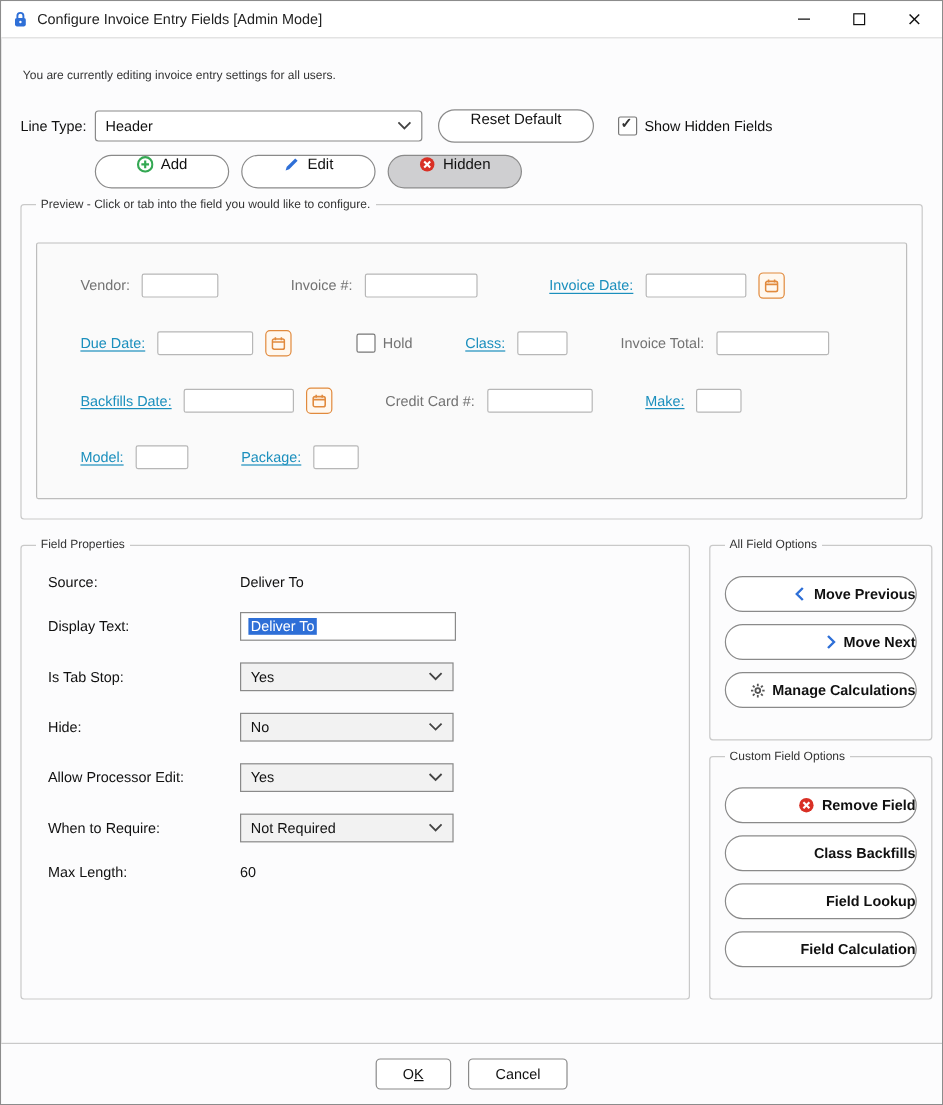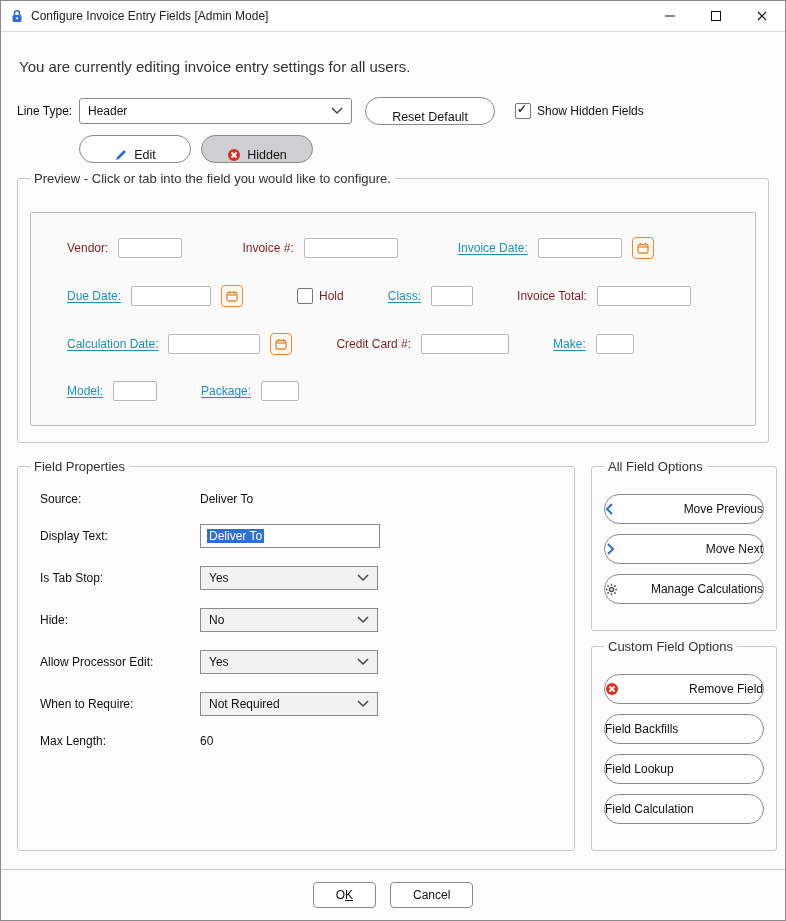--- a/index.html
+++ b/index.html
@@ -35,21 +35,21 @@
   .winbtn { width: 46px; height: 30px; display: flex; align-items: center; justify-content: center; color: #111; }
   .winbtn svg { pointer-events: none; }
 
   
   .body {
     flex: 1;
     padding: 12px 16px 6px 16px;
     overflow: hidden;
     position: relative;
   }
-  .info-text { margin: 14px 0 22px 2px; color: #333; font-size: 15px; }
+  .info-text { margin: 14px 0 22px 2px; color: #333; font-size: 10px; }
 
   
   .row { display: flex; align-items: center; }
   .line-type-row { margin-bottom: 10px; }
   .line-type-label { width: 62px; }
   .select {
     border: 1px solid #8a8a8a;
     border-radius: 3px;
     background: #fff;
     height: 24px;
@@ -61,21 +61,21 @@
   .select .caret { position: absolute; right: 8px; top: 50%; transform: translateY(-50%); }
   .select.line-type-select { width: 255px; }
 
   .btn {
     border: 1px solid #8a8a8a;
     border-radius: 15px;
     background: #fff;
     height: 26px;
     padding: 0 16px;
     display: inline-flex;
-    align-items: flex-end;
+    align-items: flex-start;
     gap: 6px;
     font-size: 12.5px;
   }
   .btn .icon { display: inline-flex; align-items: center; }
   .btn.remove { background: #cfcfd1; }
   .reset-btn { margin-left: 13px; width: 96px; justify-content: center;}
   .checkbox-row { display: inline-flex; align-items: center; gap: 6px; margin-left: 20px;}
   .chk {
     width: 14px; height: 14px; border: 1px solid #777; border-radius: 2px; position: relative; background: #fff;
   }
@@ -85,33 +85,33 @@
   .action-buttons { margin: 10px 0 8px 62px; display: flex; gap: 10px;}
   .action-buttons .btn { width: 78px; justify-content: center; }
 
   
   fieldset.box {
     border: 1px solid #c9c9c9;
     border-radius: 3px;
     margin: 8px 0 8px 0;
     padding: 10px 12px 16px 12px;
   }
-  fieldset.box > legend { padding: 0 4px; color: #333; font-size: 13px; }
+  fieldset.box > legend { padding: 0 4px; color: #333; font-size: 10px; }
 
   
   .preview-area {
     border: 1px solid #bdbdbd;
     border-radius: 2px;
     background: #fafafa;
     margin-top: 16px;
     padding: 24px 28px 24px 36px;
   }
   .pv-row { display: flex; align-items: center; gap: 10px; margin-bottom: 26px; }
   .pv-row:last-child { margin-bottom: 0; }
-  .pv-label { color: #7f1d1d; white-space: nowrap; }
+  .pv-label { color: #737373; white-space: nowrap; }
   .pv-link { color: #1b8fbd; text-decoration: underline; text-underline-offset: 2px; white-space: nowrap; }
   .pv-input { border: 1px solid #b7b7b7; border-radius: 2px; height: 18px; background: #fff; }
   .cal-btn {
     width: 20px; height: 20px; border: 1px solid #e18a3d; border-radius: 4px; background: #fff8ef;
     display: inline-flex; align-items: center; justify-content: center; flex: none;
   }
   .cal-btn svg { display: block; }
   .pv-selected {
     border: 2px solid #d9363e; border-radius: 6px; padding: 3px 6px; display: inline-flex; align-items: center; gap: 6px;
   }
@@ -133,21 +133,21 @@
   .mini-select { border: 1px solid #8a8a8a; height: 22px; width: 160px; display: flex; align-items: center; padding: 0 8px; position: relative; background: #f2f2f2;}
   .mini-select .caret { position: absolute; right: 8px; top: 50%; transform: translateY(-50%);}
   
   .slider { width: 164px; height: 20px; position: relative; }
   .slider .rail { position: absolute; left: 0; right: 0; top: 9px; height: 2px; background: #c3c3c3; }
   .slider .thumb { position: absolute; top: 3px; width: 10px; height: 18px; background: #ececec; border: 1px solid #8a8a8a; border-radius: 2px; }
 
   
   .opt-btn {
     width: 158px; height: 28px; border: 1px solid #8a8a8a; border-radius: 15px; background: #fff;
-    display: flex; align-items: center; justify-content: space-between; gap: 6px; margin: 10px auto;
+    display: flex; align-items: center; justify-content: flex-end; gap: 6px; margin: 10px auto; font-weight: bold;
   }
   .opt-btn .icon { display: inline-flex; align-items: center;}
 
   
   .footer {
     border-top: 1px solid #c9c9c9;
     height: 50px;
     display: flex; align-items: center; justify-content: center; gap: 14px;
     background: #fcfcfd;
   }
@@ -205,20 +205,30 @@
       <div class="btn reset-btn">
         <span>Reset Default</span>
       </div>
       <div class="checkbox-row">
         <span class="chk checked"></span>
         <span>Show Hidden Fields</span>
       </div>
     </div>
 
     <div class="action-buttons">
+      <div class="btn">
+        <span class="icon">
+          <svg width="14" height="14" viewBox="0 0 14 14">
+              <circle cx="7" cy="7" r="6" fill="none" stroke="#34a853" stroke-width="1.8"></circle>
+              <line x1="7" y1="3.8" x2="7" y2="10.2" stroke="#34a853" stroke-width="1.8"></line>
+              <line x1="3.8" y1="7" x2="10.2" y2="7" stroke="#34a853" stroke-width="1.8"></line>
+            </svg>
+        </span>
+        <span>Add</span>
+      </div>
       <div class="btn">
         <span class="icon">
           <svg width="14" height="14" viewBox="0 0 14 14">
               <path d="M2 12 L3 9 L10 2 L12 4 L5 11 Z" fill="#2e6fd7"></path>
             </svg>
         </span>
         <span>Edit</span>
       </div>
       <div class="btn remove">
         <span class="icon">
@@ -273,21 +283,21 @@
           </span>
           <span class="pv-gap-md"></span>
           <span class="pv-link">Class:</span>
           <span class="pv-input" style="width:40px"></span>
           <span class="pv-gap-md"></span>
           <span class="pv-label">Invoice Total:</span>
           <span class="pv-input" style="width:92px"></span>
         </div>
 
         <div class="pv-row">
-          <span class="pv-link">Calculation Date:</span>
+          <span class="pv-link">Backfills Date:</span>
           <span class="pv-input" style="width:90px"></span>
           <span class="cal-btn">
             <svg width="12" height="12" viewBox="0 0 12 12">
                 <rect x="1" y="2.5" width="10" height="8.5" rx="1.5" fill="none" stroke="#e18a3d" stroke-width="1.3"></rect>
                 <line x1="1" y1="5" x2="11" y2="5" stroke="#e18a3d" stroke-width="1.3"></line>
                 <line x1="3.5" y1="1" x2="3.5" y2="3.5" stroke="#e18a3d" stroke-width="1.3"></line>
                 <line x1="8.5" y1="1" x2="8.5" y2="3.5" stroke="#e18a3d" stroke-width="1.3"></line>
               </svg>
           </span>
           <span class="pv-gap-md"></span>
@@ -420,21 +430,21 @@
             <span class="icon">
                 <svg width="14" height="14" viewBox="0 0 14 14">
                   <circle cx="7" cy="7" r="6" fill="#d93025"></circle>
                   <line x1="4.5" y1="4.5" x2="9.5" y2="9.5" stroke="#fff" stroke-width="1.8"></line>
                   <line x1="9.5" y1="4.5" x2="4.5" y2="9.5" stroke="#fff" stroke-width="1.8"></line>
                 </svg>
               </span>
             <span>Remove Field</span>
           </div>
           <div class="opt-btn">
-            <span>Field Backfills</span>
+            <span>Class Backfills</span>
           </div>
           <div class="opt-btn">
             <span>Field Lookup</span>
           </div>
           <div class="opt-btn">
             <span>Field Calculation</span>
           </div>
         </fieldset>
 
       </div>

